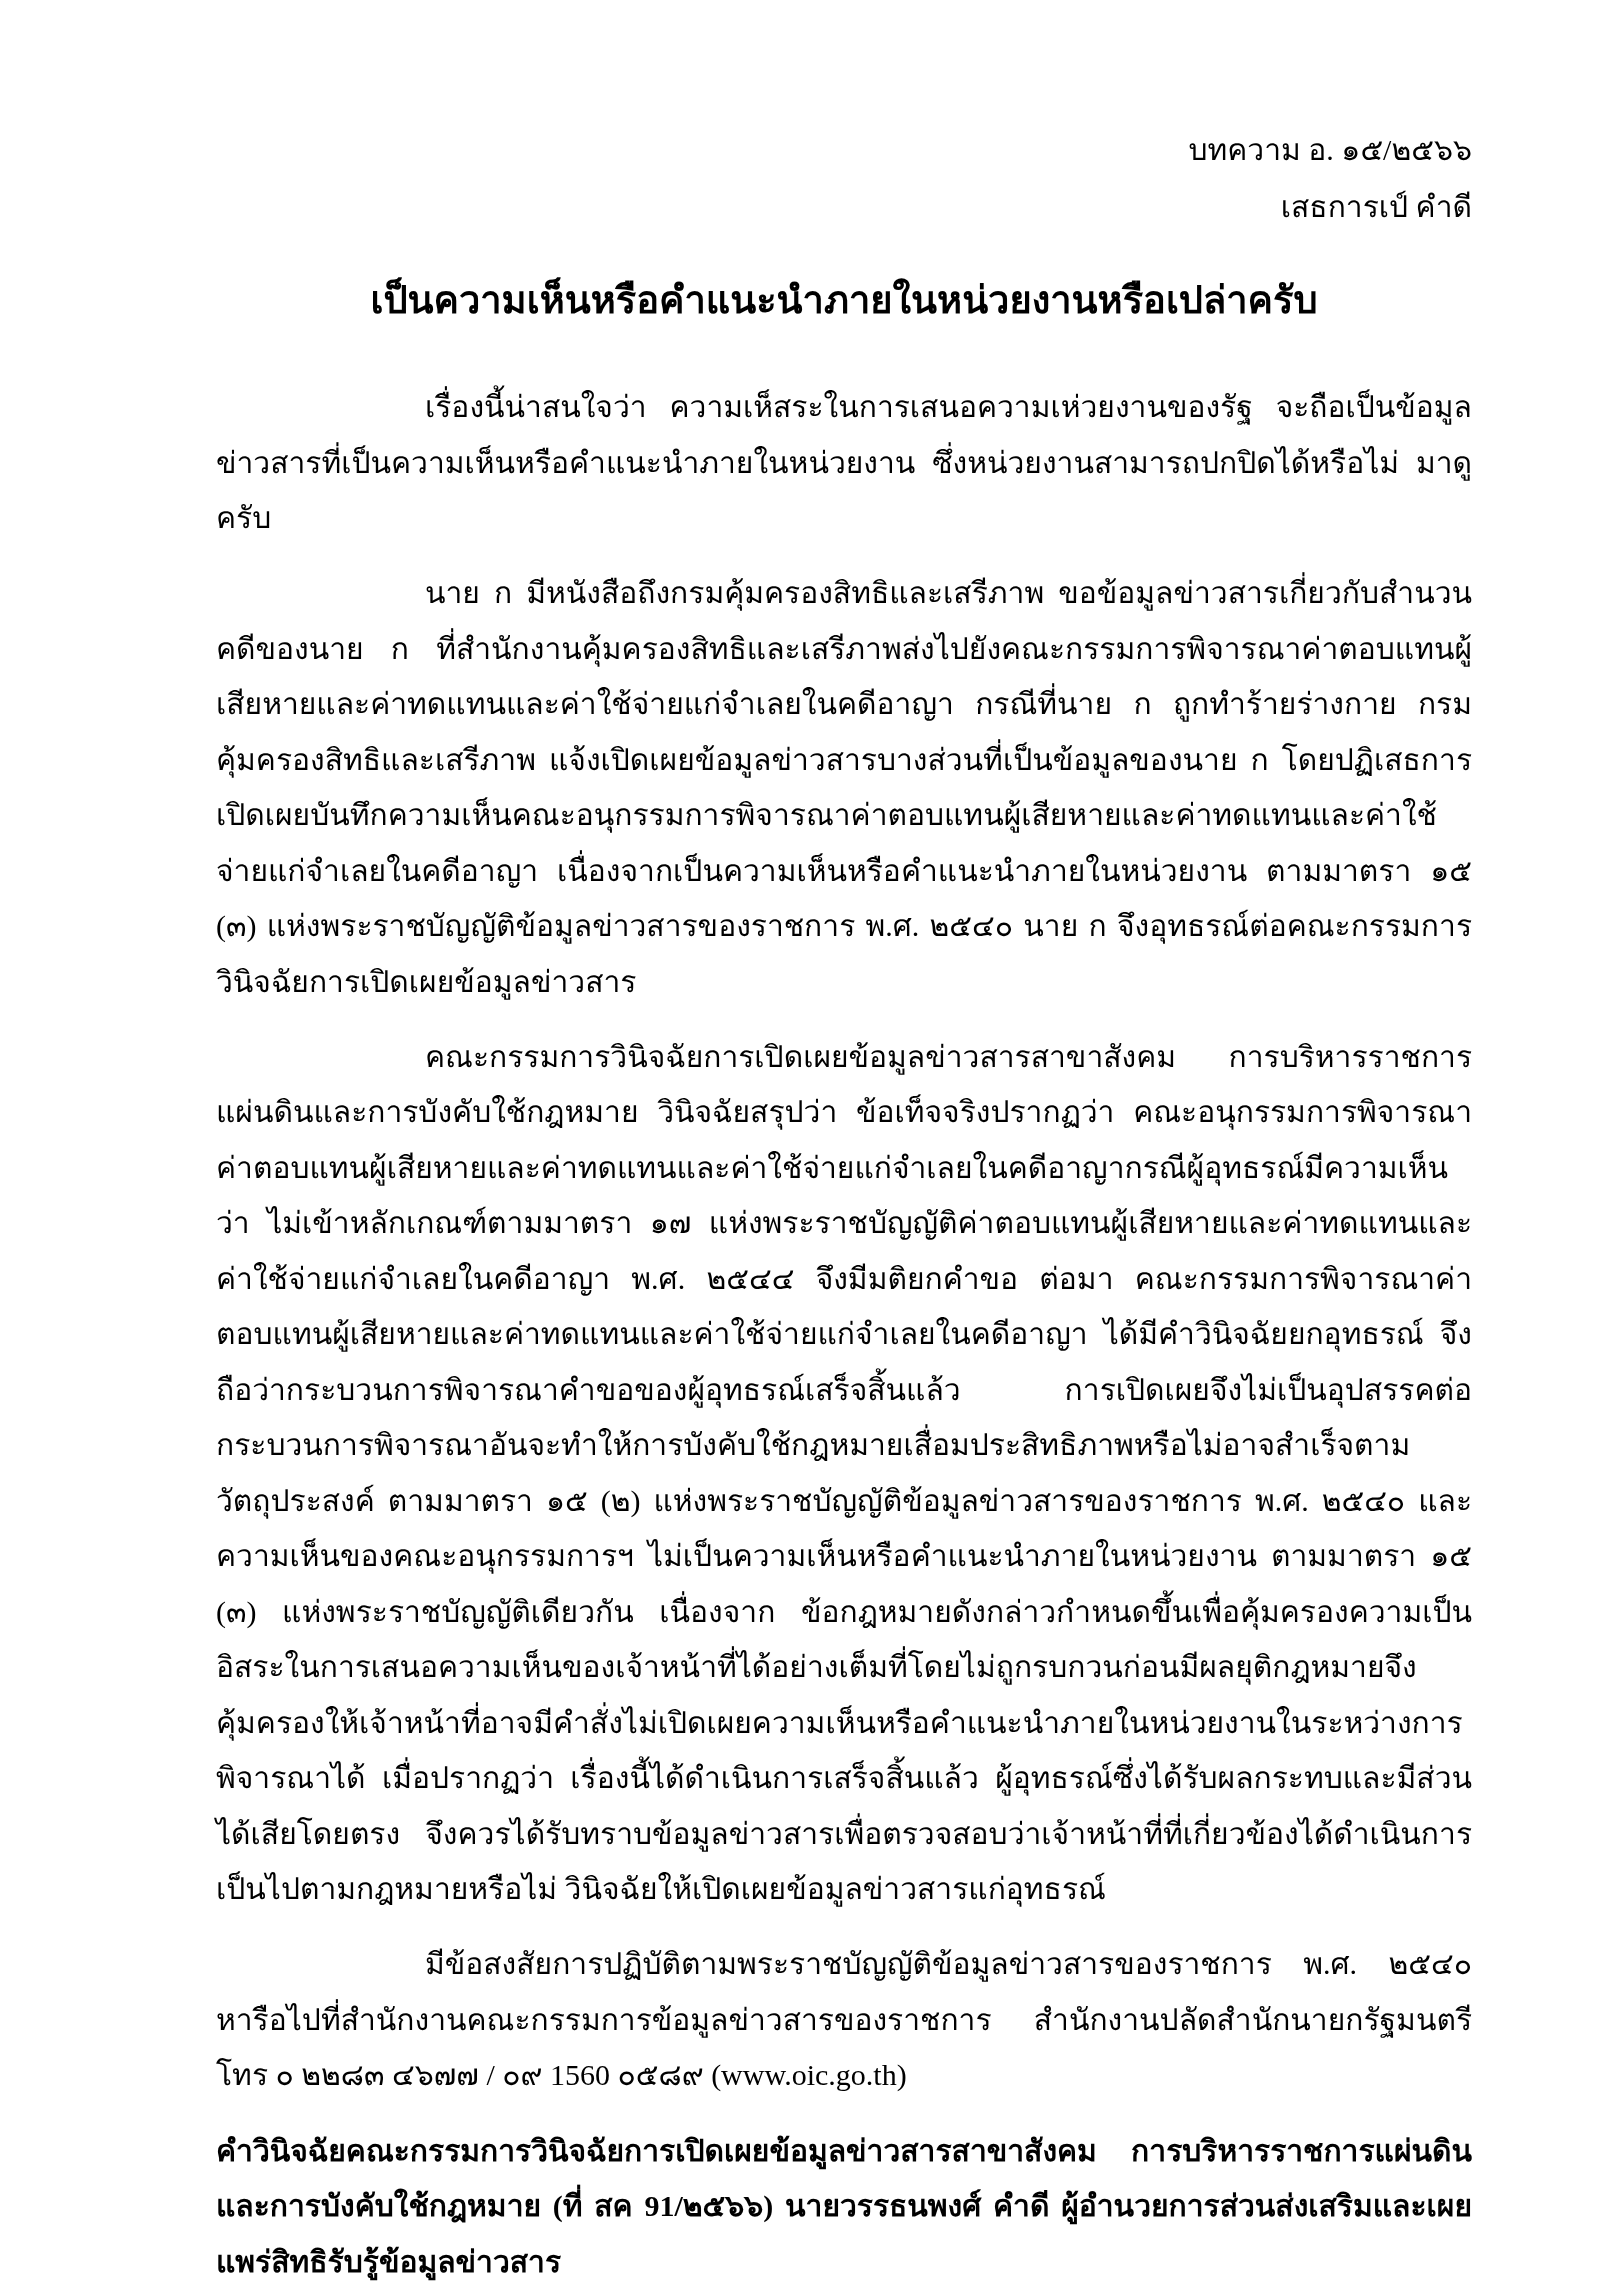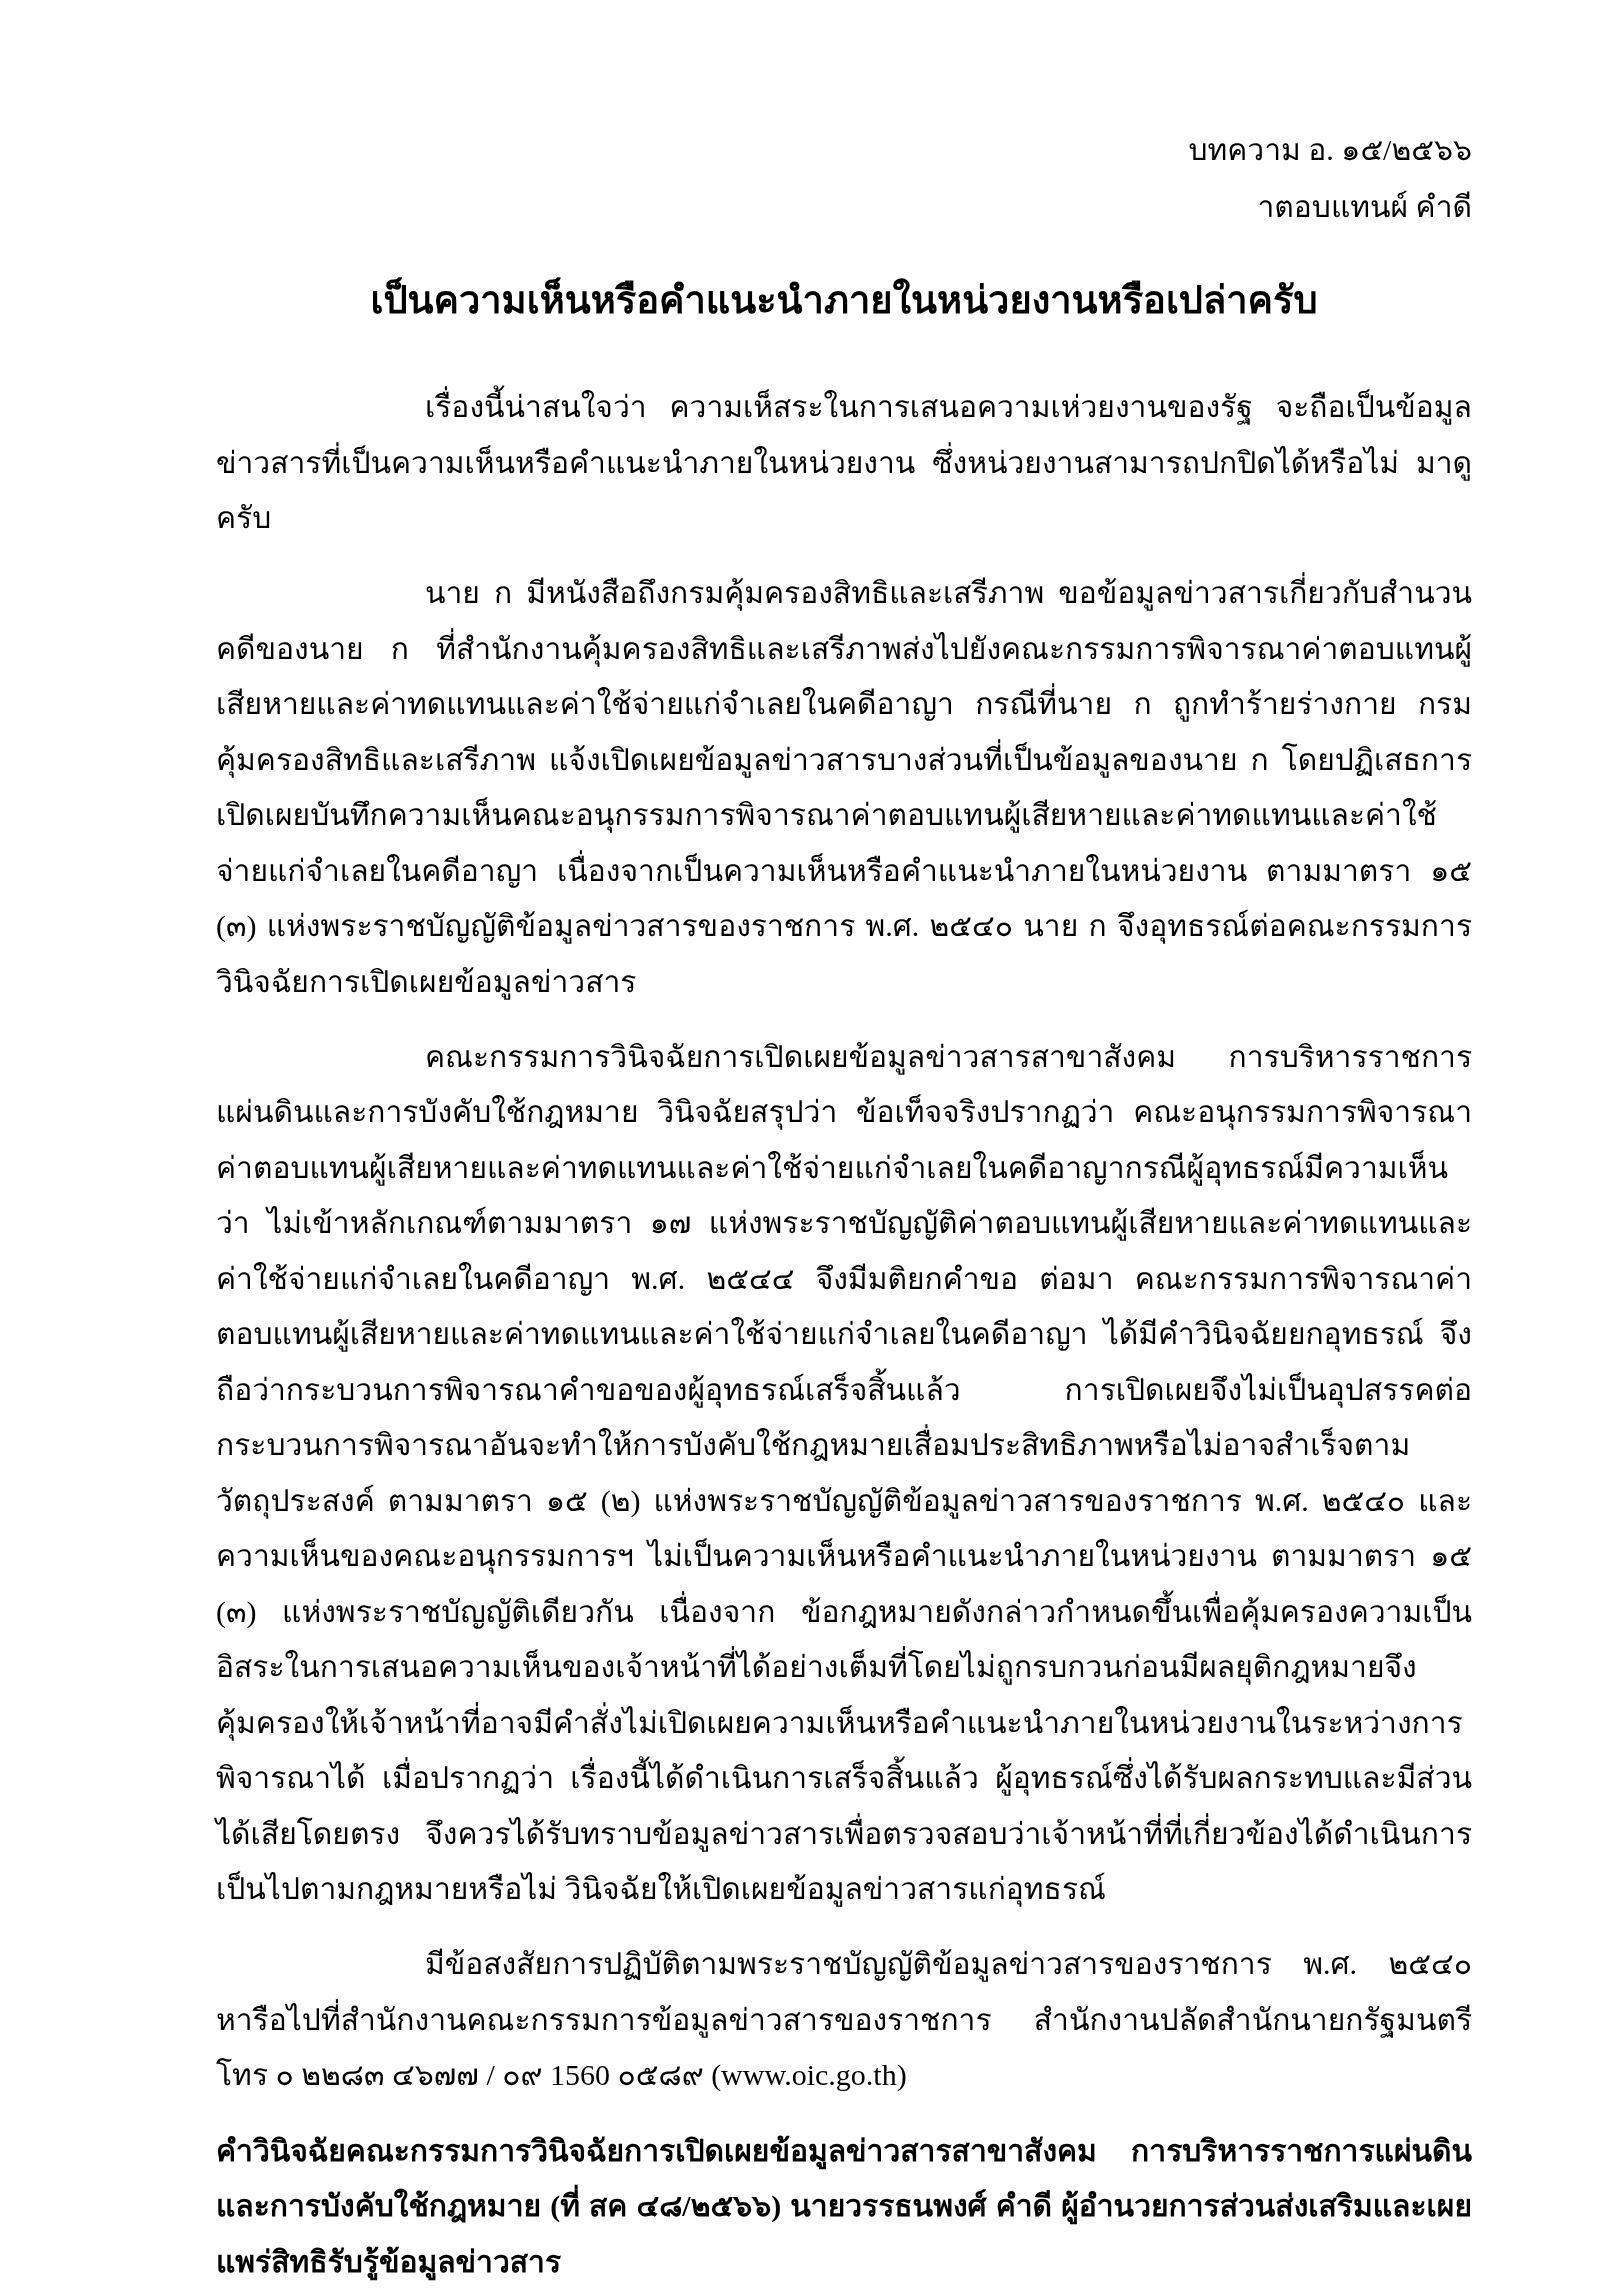--- a/index.html
+++ b/index.html
@@ -50,27 +50,27 @@
   }
 </style>
 </head>
 <body>
 
 <div class="page">
   <div class="content">
 
     <div class="doc-header">
       <div>บทความ อ. ๑๕/๒๕๖๖</div>
-      <div>าตอบแทนผ์  คำดี</div>
+      <div>เสธการเป์  คำดี</div>
     </div>
 
     <div class="doc-title">เป็นความเห็นหรือคำแนะนำภายในหน่วยงานหรือเปล่าครับ</div>
 
     <p class="body-para">เรื่องนี้น่าสนใจว่า ความเห็สระในการเสนอความเห่วยงานของรัฐ จะถือเป็นข้อมูลข่าวสารที่เป็นความเห็นหรือคำแนะนำภายในหน่วยงาน ซึ่งหน่วยงานสามารถปกปิดได้หรือไม่ มาดูครับ</p>
     <p class="body-para">นาย ก มีหนังสือถึงกรมคุ้มครองสิทธิและเสรีภาพ ขอข้อมูลข่าวสารเกี่ยวกับสำนวนคดีของนาย ก ที่สำนักงานคุ้มครองสิทธิและเสรีภาพส่งไปยังคณะกรรมการพิจารณาค่าตอบแทนผู้เสียหายและค่าทดแทนและค่าใช้จ่ายแก่จำเลยในคดีอาญา กรณีที่นาย ก ถูกทำร้ายร่างกาย กรมคุ้มครองสิทธิและเสรีภาพ แจ้งเปิดเผยข้อมูลข่าวสารบางส่วนที่เป็นข้อมูลของนาย ก โดยปฏิเสธการเปิดเผยบันทึกความเห็นคณะอนุกรรมการพิจารณาค่าตอบแทนผู้เสียหายและค่าทดแทนและค่าใช้จ่ายแก่จำเลยในคดีอาญา เนื่องจากเป็นความเห็นหรือคำแนะนำภายในหน่วยงาน ตามมาตรา ๑๕ (๓) แห่งพระราชบัญญัติข้อมูลข่าวสารของราชการ พ.ศ. ๒๕๔๐ นาย ก จึงอุทธรณ์ต่อคณะกรรมการวินิจฉัยการเปิดเผยข้อมูลข่าวสาร</p>
     <p class="body-para">คณะกรรมการวินิจฉัยการเปิดเผยข้อมูลข่าวสารสาขาสังคม การบริหารราชการแผ่นดินและการบังคับใช้กฎหมาย วินิจฉัยสรุปว่า ข้อเท็จจริงปรากฏว่า คณะอนุกรรมการพิจารณาค่าตอบแทนผู้เสียหายและค่าทดแทนและค่าใช้จ่ายแก่จำเลยในคดีอาญากรณีผู้อุทธรณ์มีความเห็นว่า ไม่เข้าหลักเกณฑ์ตามมาตรา ๑๗ แห่งพระราชบัญญัติค่าตอบแทนผู้เสียหายและค่าทดแทนและค่าใช้จ่ายแก่จำเลยในคดีอาญา พ.ศ. ๒๕๔๔ จึงมีมติยกคำขอ ต่อมา คณะกรรมการพิจารณาค่าตอบแทนผู้เสียหายและค่าทดแทนและค่าใช้จ่ายแก่จำเลยในคดีอาญา ได้มีคำวินิจฉัยยกอุทธรณ์ จึงถือว่ากระบวนการพิจารณาคำขอของผู้อุทธรณ์เสร็จสิ้นแล้ว การเปิดเผยจึงไม่เป็นอุปสรรคต่อกระบวนการพิจารณาอันจะทำให้การบังคับใช้กฎหมายเสื่อมประสิทธิภาพหรือไม่อาจสำเร็จตามวัตถุประสงค์ ตามมาตรา ๑๕ (๒) แห่งพระราชบัญญัติข้อมูลข่าวสารของราชการ พ.ศ. ๒๕๔๐ และความเห็นของคณะอนุกรรมการฯ ไม่เป็นความเห็นหรือคำแนะนำภายในหน่วยงาน ตามมาตรา ๑๕ (๓) แห่งพระราชบัญญัติเดียวกัน เนื่องจาก ข้อกฎหมายดังกล่าวกำหนดขึ้นเพื่อคุ้มครองความเป็นอิสระในการเสนอความเห็นของเจ้าหน้าที่ได้อย่างเต็มที่โดยไม่ถูกรบกวนก่อนมีผลยุติกฎหมายจึงคุ้มครองให้เจ้าหน้าที่อาจมีคำสั่งไม่เปิดเผยความเห็นหรือคำแนะนำภายในหน่วยงานในระหว่างการพิจารณาได้ เมื่อปรากฏว่า เรื่องนี้ได้ดำเนินการเสร็จสิ้นแล้ว ผู้อุทธรณ์ซึ่งได้รับผลกระทบและมีส่วนได้เสียโดยตรง จึงควรได้รับทราบข้อมูลข่าวสารเพื่อตรวจสอบว่าเจ้าหน้าที่ที่เกี่ยวข้องได้ดำเนินการเป็นไปตามกฎหมายหรือไม่ วินิจฉัยให้เปิดเผยข้อมูลข่าวสารแก่อุทธรณ์</p>
     <p class="body-para">มีข้อสงสัยการปฏิบัติตามพระราชบัญญัติข้อมูลข่าวสารของราชการ พ.ศ. ๒๕๔๐ หารือไปที่สำนักงานคณะกรรมการข้อมูลข่าวสารของราชการ สำนักงานปลัดสำนักนายกรัฐมนตรี โทร ๐ ๒๒๘๓ ๔๖๗๗ / ๐๙ 1560 ๐๕๘๙ (www.oic.go.th)</p>
 
-    <p class="closing-para">คำวินิจฉัยคณะกรรมการวินิจฉัยการเปิดเผยข้อมูลข่าวสารสาขาสังคม การบริหารราชการแผ่นดินและการบังคับใช้กฎหมาย (ที่ สค ๔๘/๒๕๖๖) นายวรรธนพงศ์ คำดี ผู้อำนวยการส่วนส่งเสริมและเผยแพร่สิทธิรับรู้ข้อมูลข่าวสาร</p>
+    <p class="closing-para">คำวินิจฉัยคณะกรรมการวินิจฉัยการเปิดเผยข้อมูลข่าวสารสาขาสังคม การบริหารราชการแผ่นดินและการบังคับใช้กฎหมาย (ที่ สค 91/๒๕๖๖) นายวรรธนพงศ์ คำดี ผู้อำนวยการส่วนส่งเสริมและเผยแพร่สิทธิรับรู้ข้อมูลข่าวสาร</p>
 
   </div>
 </div>
 
 
 </body></html>

